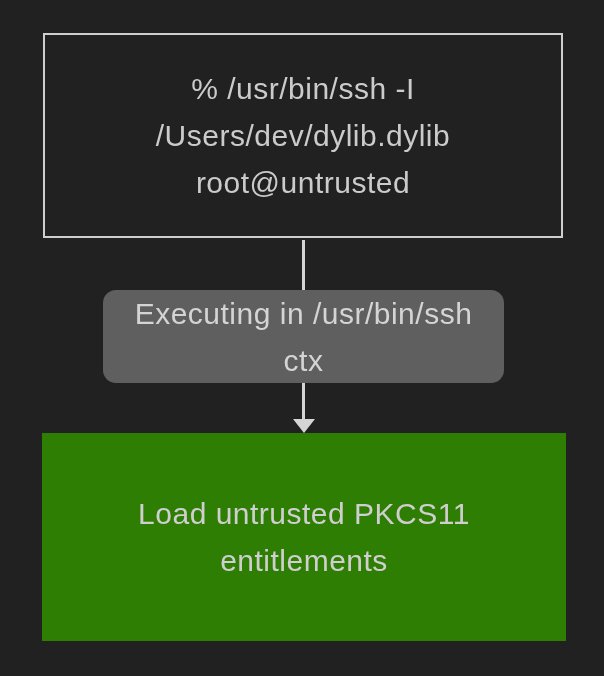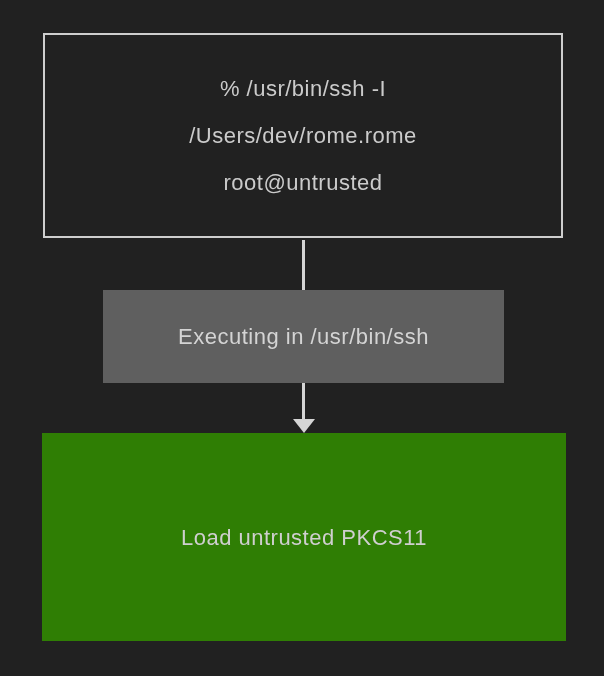--- a/index.html
+++ b/index.html
@@ -18,41 +18,42 @@
   .node, .edge-label {
     position: absolute;
     box-sizing: border-box;
     display: flex;
     flex-direction: column;
     justify-content: center;
     align-items: center;
     text-align: center;
   }
   .node-line, .label-line {
-    font-size: 22px;
+    font-size: 30px;
     line-height: 47px;
     letter-spacing: 0.5px;
     white-space: nowrap;
   }
   .command-node {
     left: 43px;
     top: 33px;
     width: 520px;
     height: 205px;
     border: 2px solid #cecece;
     background: #212121;
     color: #cbcbcb;
   }
   .edge-label-node {
     left: 103px;
     top: 290px;
     width: 401px;
     height: 93px;
     background: #5f5f5f;
     color: #d4d4d4;
+    border-radius: 13px;
   }
   .payload-node {
     left: 42px;
     top: 433px;
     width: 524px;
     height: 208px;
     background: #2f7e04;
     color: #cfcfcf;
   }
   .edge-seg {
@@ -81,31 +82,33 @@
     border-top: 14px solid #d5d5d5;
   }
 </style>
 </head>
 <body>
 
 <div class="canvas">
 
   <div class="node command-node">
     <div class="node-line">% /usr/bin/ssh -I</div>
-    <div class="node-line">/Users/dev/rome.rome</div>
+    <div class="node-line">/Users/dev/dylib.dylib</div>
     <div class="node-line">root@untrusted</div>
   </div>
 
   <div class="edge-seg top"></div>
 
   <div class="edge-label edge-label-node">
     <div class="label-line">Executing in /usr/bin/ssh</div>
+    <div class="label-line">ctx</div>
   </div>
 
   <div class="edge-seg bottom"></div>
 
   <div class="arrowhead"></div>
 
   <div class="node payload-node">
     <div class="node-line">Load untrusted PKCS11</div>
+    <div class="node-line">entitlements</div>
   </div>
 
 </div>
 
 </body></html>

